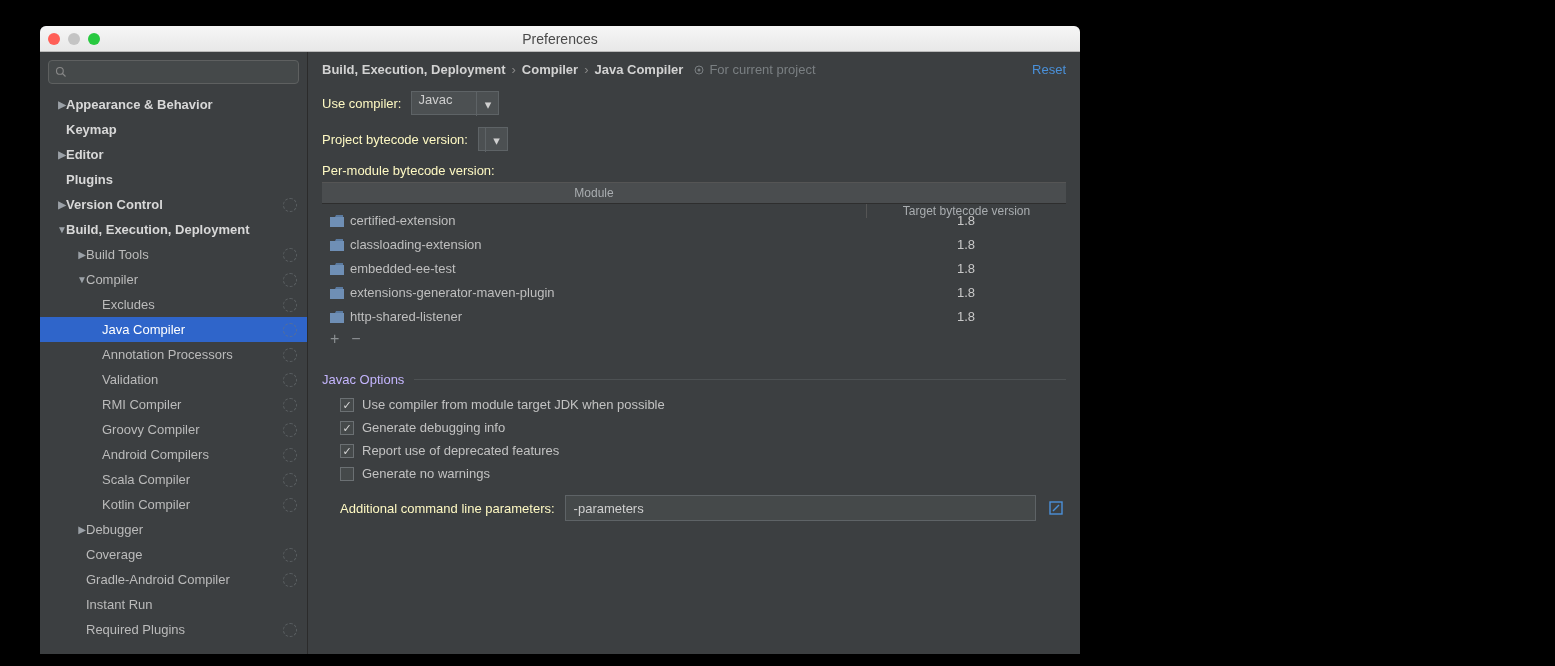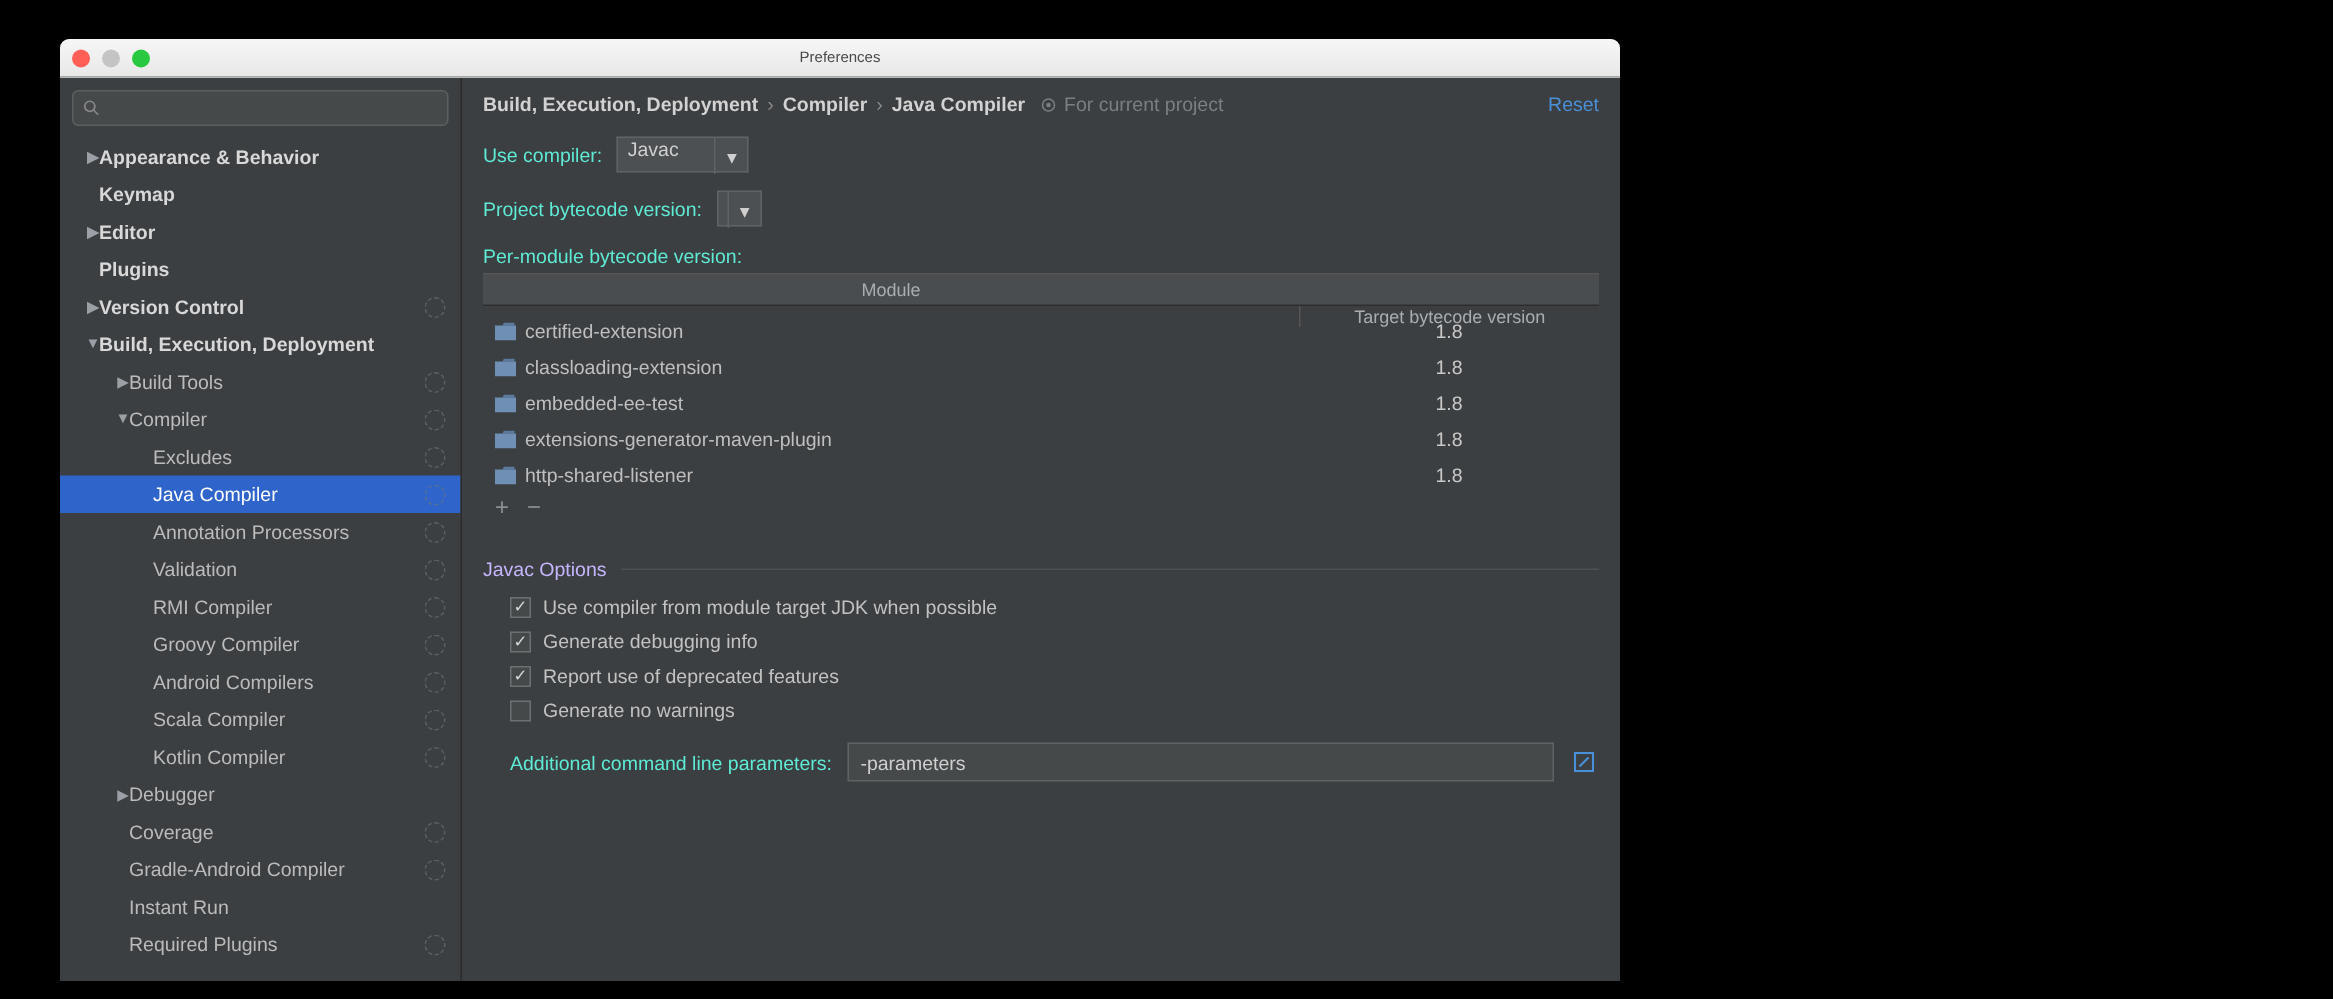--- a/index.html
+++ b/index.html
@@ -4,21 +4,21 @@
 <style>
 * { box-sizing: border-box; margin: 0; padding: 0; font-family: -apple-system, "Helvetica Neue", Arial, sans-serif; }
 body { background: #000; width: 1555px; height: 666px; overflow: hidden; }
 .outer { position: absolute; left: 40px; top: 26px; width: 1040px; height: 628px; background: #3c3f41; border-radius: 6px 6px 0 0; overflow: hidden; box-shadow: 0 0 12px rgba(0,0,0,.6); }
 .titlebar { height: 26px; background: linear-gradient(#f6f6f6,#e8e8e8); display: flex; align-items: center; padding: 0 8px; position: relative; border-bottom: 1px solid #b9b9b9; }
 .traffic { display: flex; gap: 8px; }
 .tl { width: 12px; height: 12px; border-radius: 50%; }
 .tl.red { background: #ff5f57; }
 .tl.yel { background: #c4c4c4; }
 .tl.grn { background: #28c940; }
-.title { position: absolute; left: 0; right: 0; text-align: center; font-size: 10px; color: #4a4a4a; }
+.title { position: absolute; left: 0; right: 0; text-align: center; font-size: 14px; color: #4a4a4a; }
 .body { display: flex; height: calc(100% - 26px); }
 .sidebar { width: 268px; background: #3c3f41; border-right: 1px solid #2b2b2b; display: flex; flex-direction: column; }
 .search { margin: 8px; height: 24px; background: #45494a; border: 1px solid #5e6060; border-radius: 4px; display: flex; align-items: center; padding: 0 6px; }
 .search svg { width: 12px; height: 12px; }
 .tree { flex: 1; overflow: hidden; font-size: 13px; color: #bbbbbb; }
 .trow { height: 25px; display: flex; align-items: center; position: relative; padding-right: 10px; }
 .trow.l0 { padding-left: 26px; }
 .trow.l1 { padding-left: 46px; }
 .trow.l2 { padding-left: 62px; }
 .trow.bold { font-weight: 600; color: #d8d8d8; }
@@ -27,21 +27,21 @@
 .trow.l0 .arr { left: 10px; }
 .trow.l1 .arr { left: 30px; }
 .trow .ind { margin-left: auto; width: 14px; height: 14px; border: 1px dashed #6f7578; border-radius: 50%; opacity: .6; }
 .main { flex: 1; background: #3c3f41; padding: 10px 14px 0 14px; color: #bbbbbb; font-size: 13px; display: flex; flex-direction: column; }
 .bc { display: flex; align-items: center; gap: 6px; margin-bottom: 14px; }
 .bc .seg { font-weight: 600; color: #d2d2d2; }
 .bc .sep { color: #888; }
 .bc .note { color: #7a7f82; margin-left: 4px; display: flex; align-items: center; gap: 4px; }
 .bc .reset { margin-left: auto; color: #4a90d9; cursor: pointer; }
 .row { display: flex; align-items: center; margin-bottom: 12px; gap: 10px; }
-.label { color: #5eead4; }
+.label { color: #fef9c3; }
 .select { height: 24px; background: #4c5052; border: 1px solid #5e6366; display: flex; align-items: flex-start; padding: 0 6px; color: #cfcfcf; font-size: 13px; min-width: 88px; position: relative; }
 .select .drop { width: 22px; height: 24px; border-left: 1px solid #5e6366; display: flex; align-items: center; justify-content: center; margin-left: auto; margin-right: -6px; }
 .select.small { min-width: 30px; }
 .tablehdr { display: flex; background: #4a4d4f; height: 22px; align-items: center; font-size: 12px; color: #a9adb0; border-top: 1px solid #555; border-bottom: 1px solid #2e2e2e; }
 .tablehdr .c1 { flex: 1; text-align: center; }
 .tablehdr .c2 { width: 200px; text-align: center; border-left: 1px solid #555; margin-top: 36px; }
 .tbody { }
 .trow2 { display: flex; height: 24px; align-items: flex-end; font-size: 13px; color: #bfbfbf; }
 .trow2 .c1 { flex: 1; display: flex; align-items: center; gap: 6px; padding-left: 8px; }
 .trow2 .c2 { width: 200px; text-align: center; color: #c8c8c8; }

